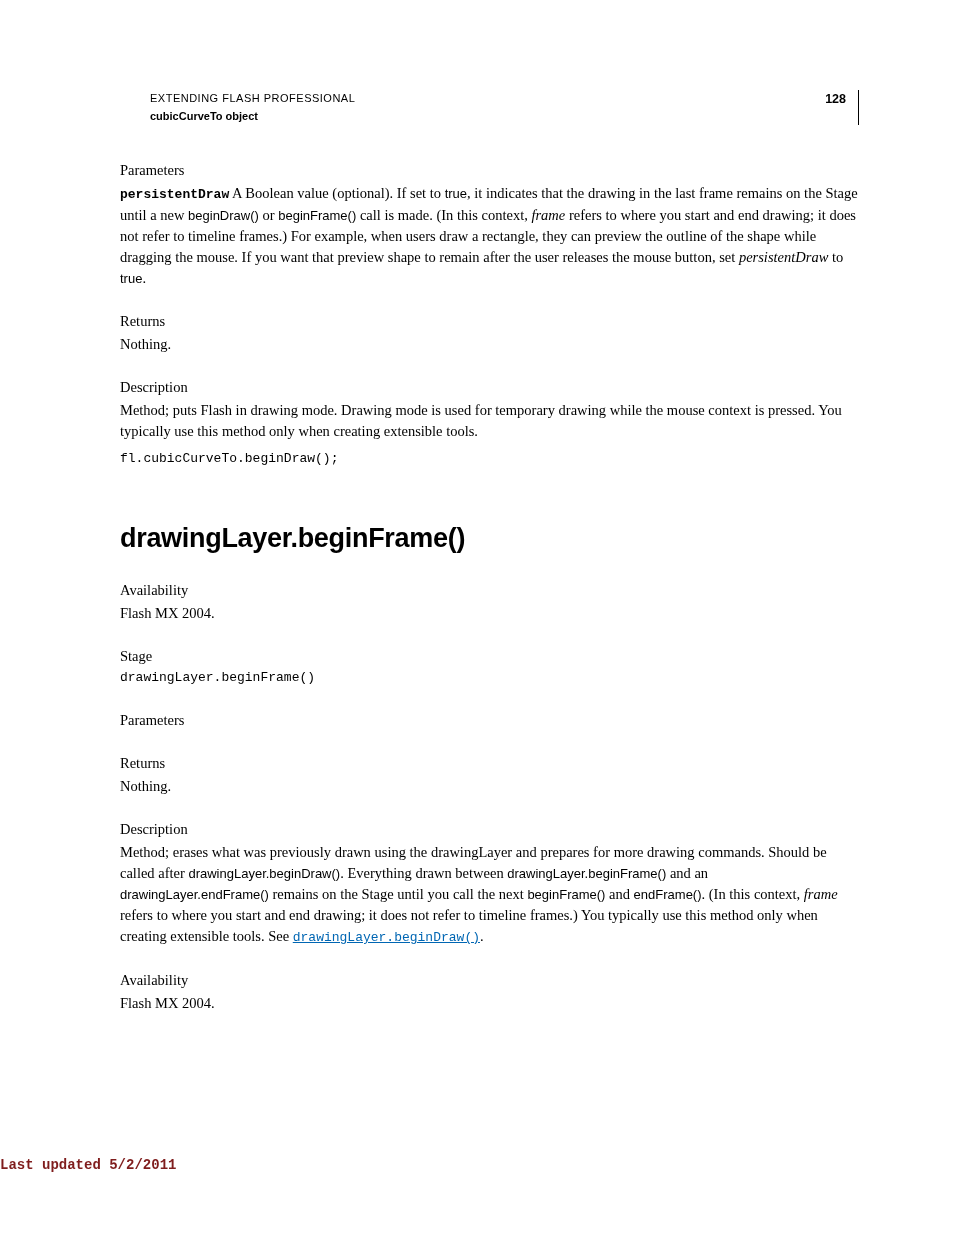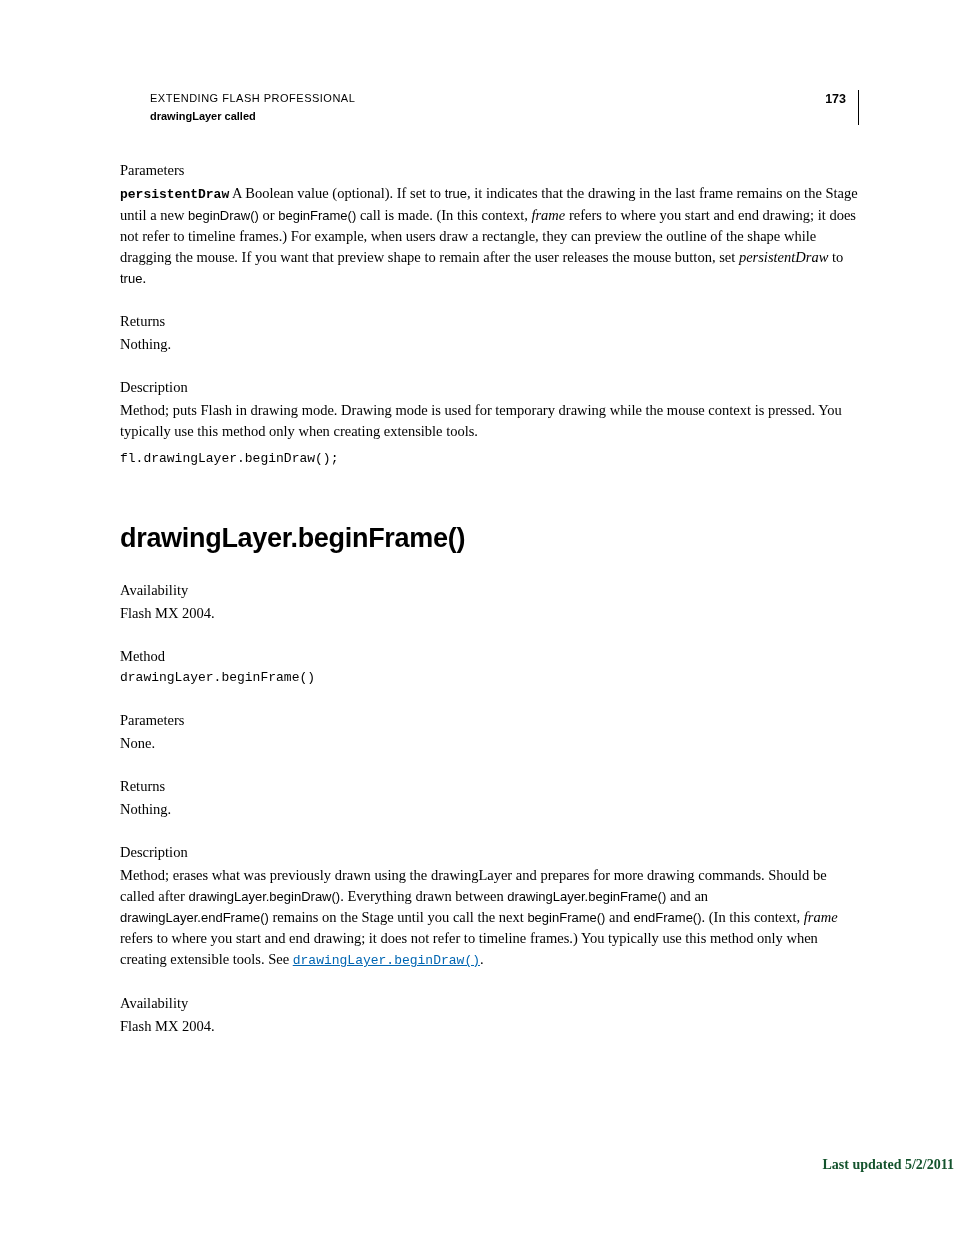--- a/index.html
+++ b/index.html
@@ -10,60 +10,59 @@
 .hdr-sub{font-weight:700}
 .hdr-num{font-family:"Myriad Pro","Helvetica Neue",Arial,sans-serif;font-size:12.5px;font-weight:700}
 .content{margin-top:70px}
 .label{font-weight:400;margin-top:22px}
 .para{margin-top:2px}
 code,.mono{font-family:Liberation Sans, sans-serif;font-size:13px}
 .mono-bold{font-family:"Consolas","Courier New",monospace;font-size:13px;font-weight:700}
 .codeblock{font-family:"Consolas","Courier New",monospace;font-size:13px;margin-top:8px}
 h2{font-family:"Myriad Pro","Helvetica Neue",Arial,sans-serif;font-weight:700;font-size:27px;margin:50px 0 4px 0;letter-spacing:-.3px}
 .link{color:#0066b3;font-family:"Consolas","Courier New",monospace;font-size:13px}
-.footer{position:absolute;bottom:60px;left:0;right:0;text-align:right;font-family:Liberation Serif, serif;color:#14532d;font-weight:600;font-size:14px}
+.footer{position:absolute;bottom:60px;left:0;right:0;text-align:left;font-family:Liberation Mono, monospace;color:#7f1d1d;font-weight:600;font-size:14px}
 em{font-style:italic}
 </style>
 </head>
 <body>
 
 <div class="page">
   <div class="hdr">
     <div class="hdr-left">
       <div class="hdr-title">EXTENDING FLASH PROFESSIONAL</div>
-      <div class="hdr-sub">drawingLayer called</div>
+      <div class="hdr-sub">cubicCurveTo object</div>
     </div>
-    <div class="hdr-num">173</div>
+    <div class="hdr-num">128</div>
   </div>
 
   <div class="content">
 
     <div class="label">Parameters</div>
     <div class="para">
       <span class="mono-bold">persistentDraw</span><span>   A Boolean value (optional). If set to </span><code>true</code><span>, it indicates that the drawing in the last frame remains on the Stage until a new </span><code>beginDraw()</code><span> or </span><code>beginFrame()</code><span> call is made. (In this context, </span><em>frame</em><span> refers to where you start and end drawing; it does not refer to timeline frames.) For example, when users draw a rectangle, they can preview the outline of the shape while dragging the mouse. If you want that preview shape to remain after the user releases the mouse button, set </span><em>persistentDraw</em><span> to </span><code>true</code><span>.</span>
     </div>
 
     <div class="label">Returns</div>
     <div class="para">Nothing.</div>
 
     <div class="label">Description</div>
     <div class="para">Method; puts Flash in drawing mode. Drawing mode is used for temporary drawing while the mouse context is pressed. You typically use this method only when creating extensible tools.</div>
 
-    <div class="codeblock">fl.drawingLayer.beginDraw();</div>
+    <div class="codeblock">fl.cubicCurveTo.beginDraw();</div>
 
     <h2>drawingLayer.beginFrame()</h2>
 
     <div class="label">Availability</div>
     <div class="para">Flash MX 2004.</div>
 
-    <div class="label">Method</div>
+    <div class="label">Stage</div>
     <div class="codeblock" style="margin-top:2px">drawingLayer.beginFrame()</div>
 
     <div class="label">Parameters</div>
-    <div class="para">None.</div>
 
     <div class="label">Returns</div>
     <div class="para">Nothing.</div>
 
     <div class="label">Description</div>
     <div class="para">
       <span>Method; erases what was previously drawn using the drawingLayer and prepares for more drawing commands. Should be called after </span><code>drawingLayer.beginDraw()</code><span>. Everything drawn between </span><code>drawingLayer.beginFrame()</code><span> and an </span><code>drawingLayer.endFrame()</code><span> remains on the Stage until you call the next </span><code>beginFrame()</code><span> and </span><code>endFrame()</code><span>. (In this context, </span><em>frame</em><span> refers to where you start and end drawing; it does not refer to timeline frames.) You typically use this method only when creating extensible tools. See </span><a class="link" href="#">drawingLayer.beginDraw()</a><span>.</span>
     </div>
 
 

